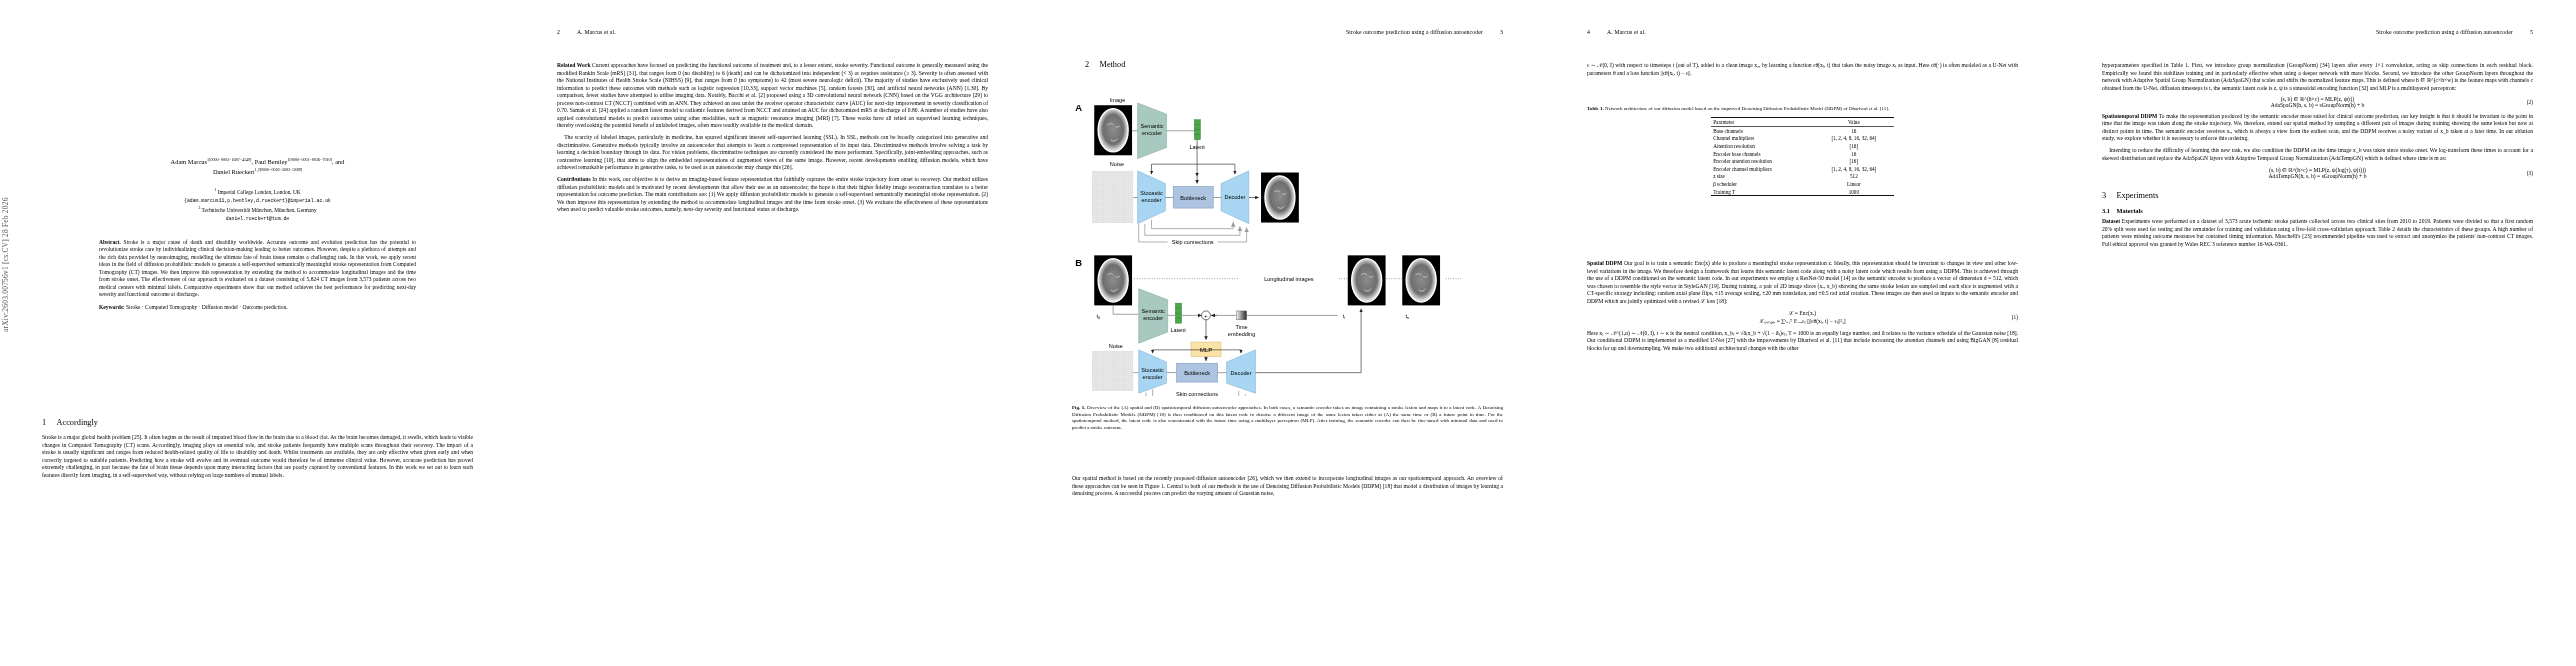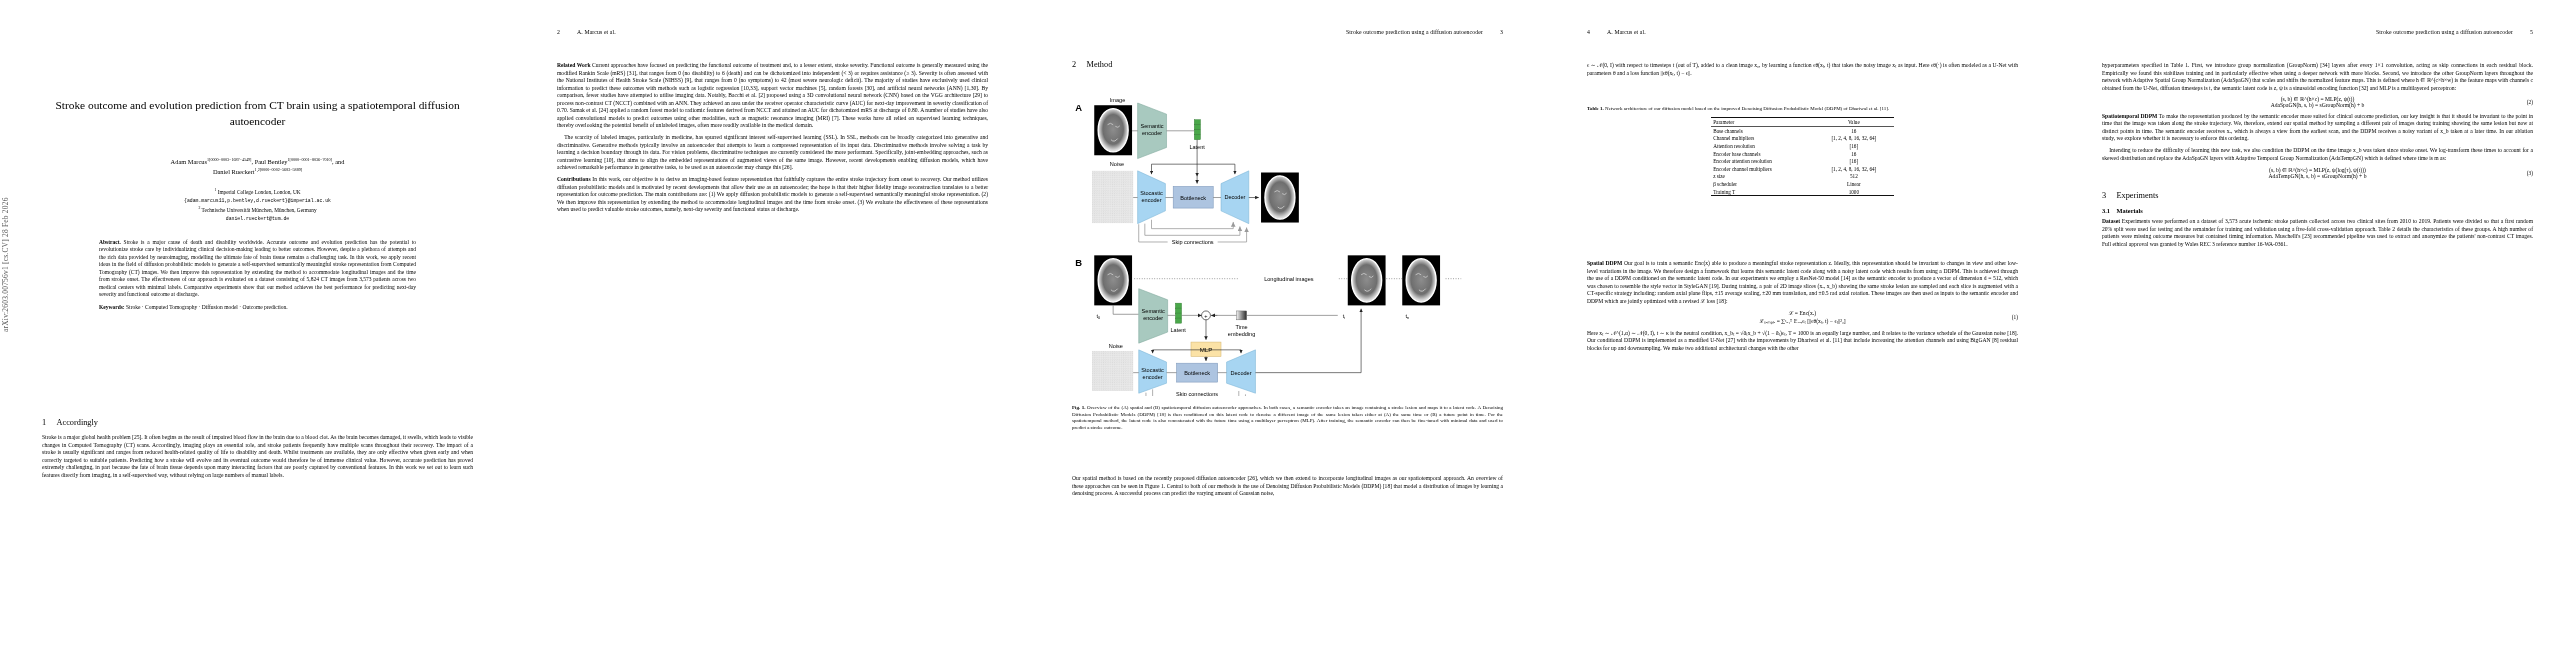--- a/index.html
+++ b/index.html
@@ -50,21 +50,20 @@
 </style>
 </head>
 <body>
 
 <div id="pages">
 
   <div class="page p1">
 
     <div class="arxiv">arXiv:2603.00756v1  [cs.CV]  28 Feb 2026</div>
 
-    <div class="title">Stroke outcome and evolution prediction from CT brain using a spatiotemporal diffusion autoencoder</div>
 
     <div class="authors">
       <span>Adam Marcus</span><sup>1[0000−0003−1687−4549]</sup><span>, Paul Bentley</span><sup>1[0000−0001−8036−7010]</sup><span>, and</span><br>
       <span>Daniel Rueckert</span><sup>1,2[0000−0002−5683−5889]</sup>
     </div>
 
     <div class="affil">
       <span class="sup">1</span>
       <span>Imperial College London, London, UK</span><br>
       <span class="mono">{adam.marcus11,p.bentley,d.rueckert}@imperial.ac.uk</span><br>
@@ -96,21 +95,21 @@
         <p class="ind">The scarcity of labeled images, particularly in medicine, has spurred significant interest self-supervised learning (SSL). In SSL, methods can be broadly categorized into generative and discriminative. Generative methods typically involve an autoencoder that attempts to learn a compressed representation of its input data. Discriminative methods involve solving a task by learning a decision boundary through its data. For vision problems, discriminative techniques are currently considered the more performant. Specifically, joint-embedding approaches, such as contrastive learning [10], that aims to align the embedded representations of augmented views of the same image. However, recent developments enabling diffusion models, which have achieved remarkable performance in generative tasks, to be used as an autoencoder may change this [26].</p>
         <p class="noindent"><b>Contributions</b><span> In this work, our objective is to derive an imaging-based feature representation that faithfully captures the entire stroke trajectory from onset to recovery. Our method utilizes diffusion probabilistic models and is motivated by recent developments that allow their use as an autoencoder; the hope is that their higher fidelity image reconstruction translates to a better representation for outcome prediction. The main contributions are: (1) We apply diffusion probabilistic models to generate a self-supervised semantically meaningful stroke representation. (2) We then improve this representation by extending the method to accommodate longitudinal images and the time from stroke onset. (3) We evaluate the effectiveness of these representations when used to predict valuable stroke outcomes, namely, next-day severity and functional status at discharge.</span></p>
       </div>
     </div>
   </div>
 
   <div class="page p3">
     <div class="runhead rh-right">Stroke outcome prediction using a diffusion autoencoder</div>
     <div class="rh-num-right">3</div>
 
-    <div class="col" style="top:60px;">
+    <div class="col" style="top:60px;margin-left:13px;">
       <div class="h1"><span class="num">2</span><span>Method</span></div>
     </div>
 
     <div class="col diagram" style="top:93px;height:303px;">
       <svg width="432" height="303" viewBox="0 0 777 545">
         <defs>
           <marker id="ah" markerWidth="7" markerHeight="7" refX="6" refY="3" orient="auto">
             <path d="M0,0 L6,3 L0,6 z" fill="#222"></path>
           </marker>
           <marker id="ahg" markerWidth="7" markerHeight="7" refX="6" refY="3" orient="auto">

